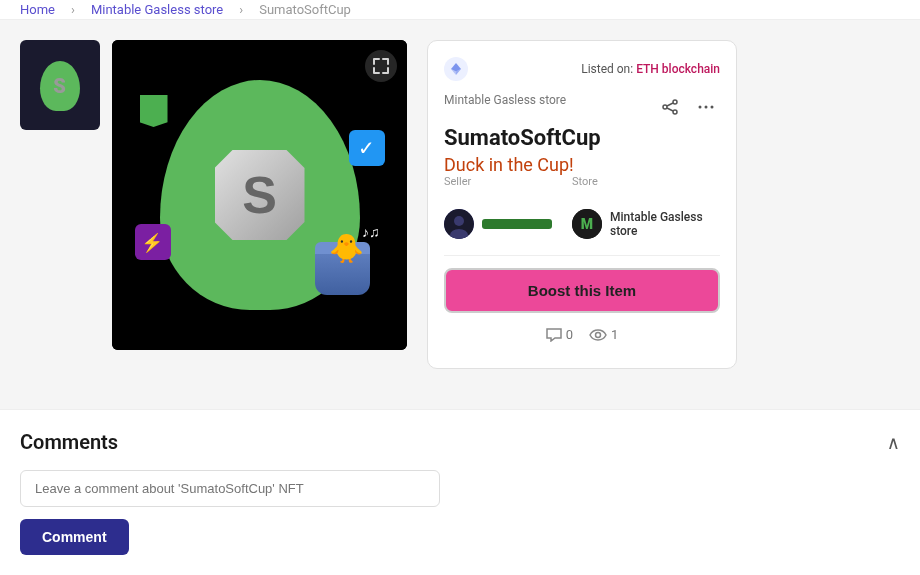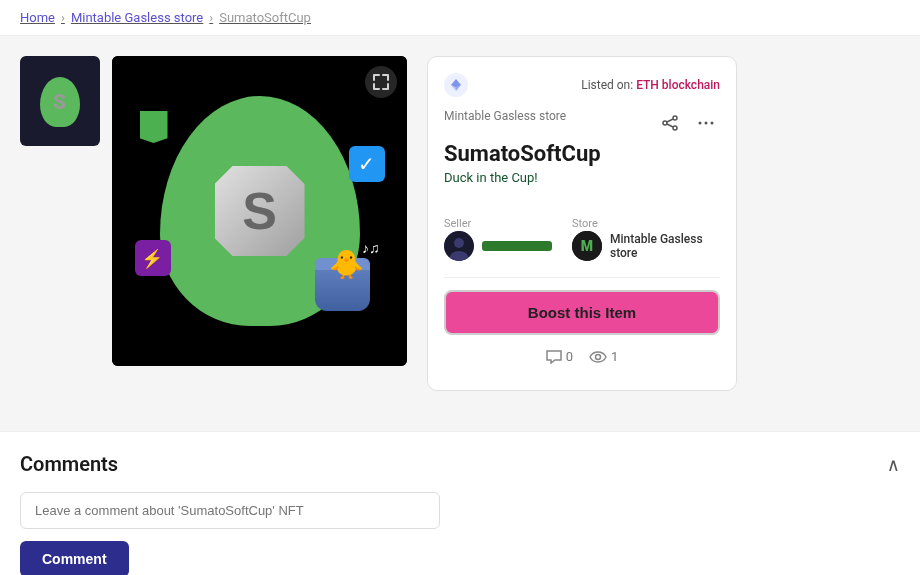--- a/index.html
+++ b/index.html
@@ -6,29 +6,28 @@
     body {
       font-family: -apple-system, BlinkMacSystemFont, 'Segoe UI', Roboto, sans-serif;
       background: #f5f5f5;
       color: #333;
       width: 920px;
       min-height: 575px;
     }
 
     
     .breadcrumb {
-      padding: 10px 20px;
+      padding: 2px 20px;
       font-size: 13px;
       color: #555;
       display: flex;
       align-items: center;
-      gap: 6px;
+      gap: 16px;
       background: #fff;
       border-bottom: 1px solid #eee;
-      text-decoration: underline;
     }
     .breadcrumb a {
       color: #5a4fcf;
       text-decoration: none;
     }
     .breadcrumb span {
       color: #999;
     }
 
     
@@ -285,35 +284,35 @@
     }
 
     .nft-title {
       font-size: 22px;
       font-weight: 700;
       color: #1a1a1a;
       margin-bottom: 4px;
     }
 
     .nft-subtitle {
-      font-size: 13px;
-      color: #14532d;
-      margin-bottom: 32px;
+      font-size: 18px;
+      color: #c2410c;
+      margin-bottom: 0;
     }
 
     .seller-store-row {
       display: flex;
       gap: 20px;
       margin-bottom: 16px;
     }
 
     .seller-section, .store-section {
       display: flex;
       flex-direction: column;
-      gap: 1px;
+      gap: 21px;
     }
 
     .section-label {
       font-size: 11px;
       color: #999;
       text-transform: capitalize;
     }
 
     .seller-info {
       display: flex;

